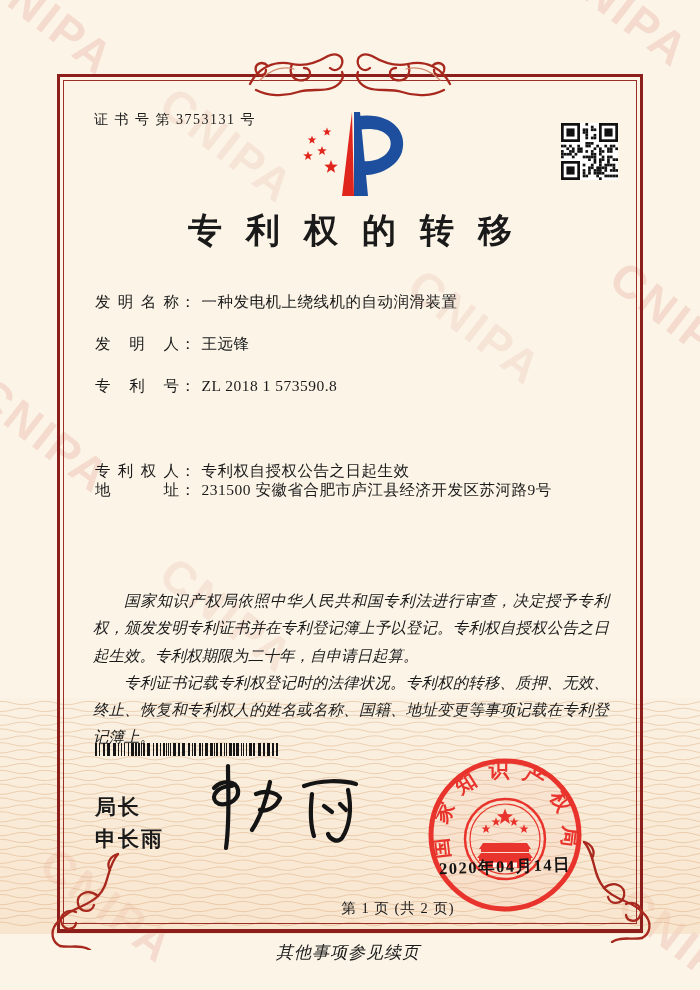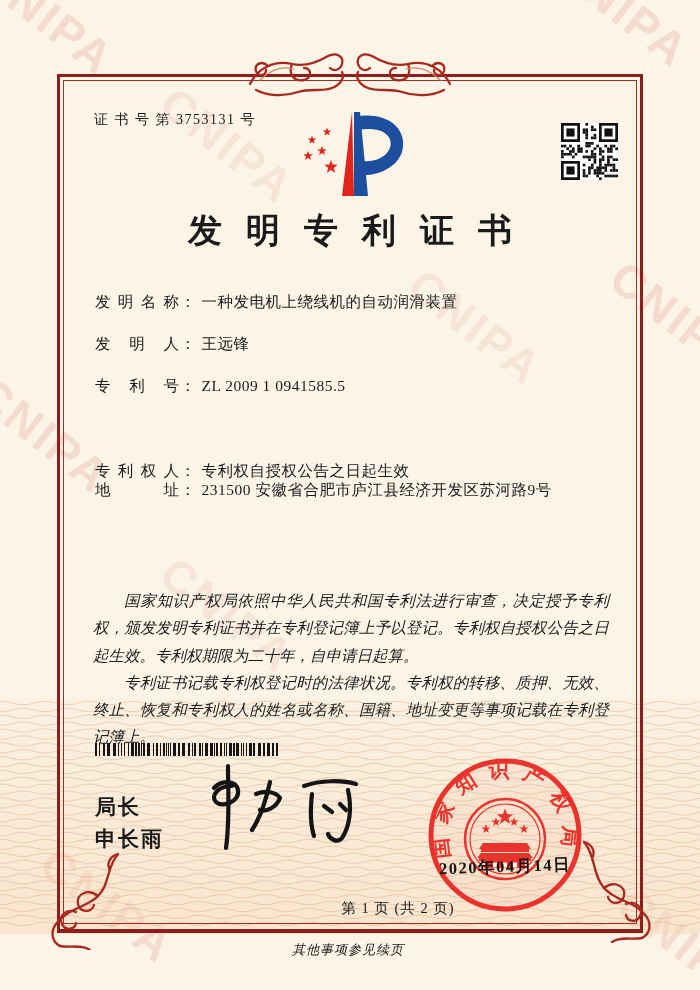--- a/index.html
+++ b/index.html
@@ -48,21 +48,21 @@
   .signature{position:absolute;left:192px;top:760px;}
   .signature path{fill:none;stroke:#141414;stroke-width:4.2;stroke-linecap:round;stroke-linejoin:round;}
   
   .seal{position:absolute;left:427px;top:757px;width:156px;height:156px;}
   .seal-date{position:absolute;left:430px;top:856px;width:150px;text-align:center;
       font-size:16.5px;font-weight:bold;letter-spacing:1.5px;color:#141414;transform:rotate(-2deg);}
   
   .page-indicator{position:absolute;left:0;top:899px;width:700px;text-align:center;
       font-size:14.5px;letter-spacing:1px;margin-left:48px;}
   .footer-note{position:absolute;left:0;top:941px;width:696px;text-align:center;
-      font-size:13px;font-style:italic;letter-spacing:1px;}
+      font-size:17px;font-style:italic;letter-spacing:1px;}
   .z1{z-index:1}.z2{z-index:2}.z3{z-index:3}
 </style>
 </head>
 <body>
 
 <div class="page">
 
   <div class="wm" style="left:-30px;top:-10px">CNIPA</div>
   <div class="wm" style="left:545px;top:-18px">CNIPA</div>
   <div class="wm light" style="left:150px;top:118px">CNIPA</div>
@@ -272,30 +272,30 @@
       <rect x="24.4" y="51.6" width="2.7" height="2.7" fill="#111"></rect>
       <rect x="35.3" y="51.6" width="2.7" height="2.7" fill="#111"></rect>
       <rect x="43.4" y="51.6" width="2.7" height="2.7" fill="#111"></rect>
       <rect x="46.1" y="51.6" width="2.7" height="2.7" fill="#111"></rect>
       <rect x="48.9" y="51.6" width="2.7" height="2.7" fill="#111"></rect>
       <rect x="51.6" y="51.6" width="2.7" height="2.7" fill="#111"></rect>
       <rect x="54.3" y="51.6" width="2.7" height="2.7" fill="#111"></rect>
       <rect x="38.0" y="54.3" width="2.7" height="2.7" fill="#111"></rect>
     </svg>
 
-  <div class="title z2">发明专利证书</div>
+  <div class="title z2">专利权的转移</div>
 
   <div class="row z2" style="top:292px">
     <span class="lbl">发明名称</span><span class="colon">：</span><span class="val">一种发电机上绕线机的自动润滑装置</span>
   </div>
   <div class="row z2" style="top:334px">
     <span class="lbl">发明人</span><span class="colon">：</span><span class="val">王远锋</span>
   </div>
   <div class="row z2" style="top:376px">
-    <span class="lbl">专利号</span><span class="colon">：</span><span class="val">ZL 2009 1 0941585.5</span>
+    <span class="lbl">专利号</span><span class="colon">：</span><span class="val">ZL 2018 1 573590.8</span>
   </div>
   <div class="row z2" style="top:461px">
     <span class="lbl">专利权人</span><span class="colon">：</span><span class="val">专利权自授权公告之日起生效</span>
   </div>
   <div class="row z2" style="top:480px">
     <span class="lbl">地址</span><span class="colon">：</span><span class="val">231500 安徽省合肥市庐江县经济开发区苏河路9号</span>
   </div>
 
   <div class="paras z2">
     <p>国家知识产权局依照中华人民共和国专利法进行审查，决定授予专利权，颁发发明专利证书并在专利登记簿上予以登记。专利权自授权公告之日起生效。专利权期限为二十年，自申请日起算。</p>

